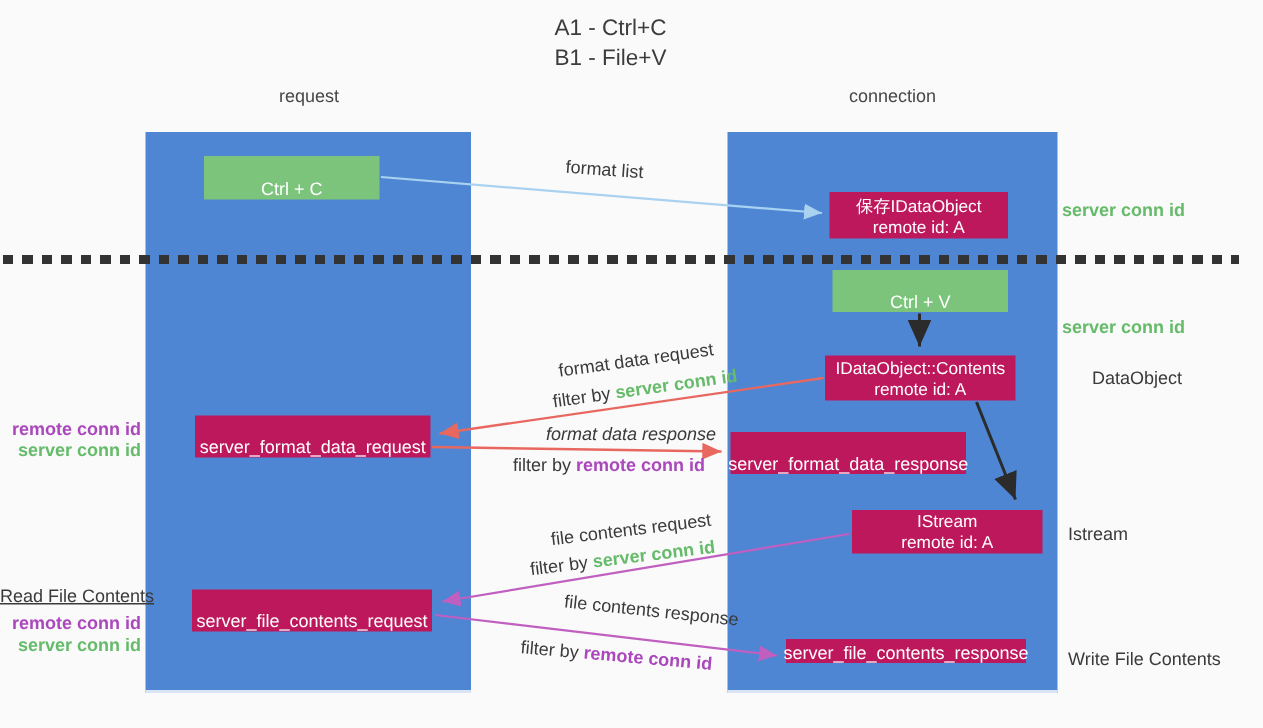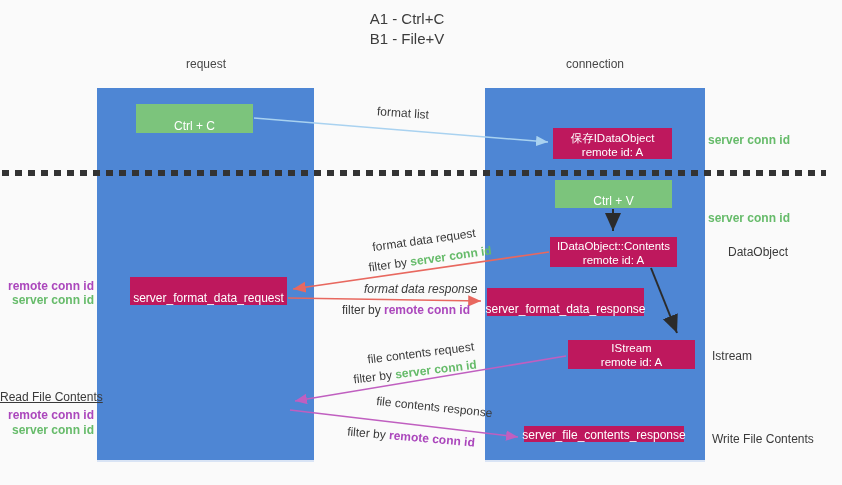--- a/index.html
+++ b/index.html
@@ -106,20 +106,23 @@
 
   <div class="node orange" style="left:487px; top:288px; width:157px; height:28px;">
     <div>server_format_data_response</div>
   </div>
 
   <div class="node orange" style="left:568px; top:340px; width:127px; height:29px;">
     <div class="l2">IStream</div>
     <div class="l2">remote id: A</div>
   </div>
 
+  <div class="node orange" style="left:128px; top:393px; width:160px; height:28px;">
+    <div>server_file_contents_request</div>
+  </div>
 
   <div class="node orange" style="left:524px; top:426px; width:160px; height:16px;">
     <div>server_file_contents_response</div>
   </div>
 
   <div class="lbl rot-pos4" style="left:377px; top:106px;">format list</div>
 
   <div class="lbl rot-neg8" style="left:372px; top:233px;">format data request</div>
   <div class="lbl rot-neg8" style="left:368px; top:252px;">
     <span>filter by </span>

